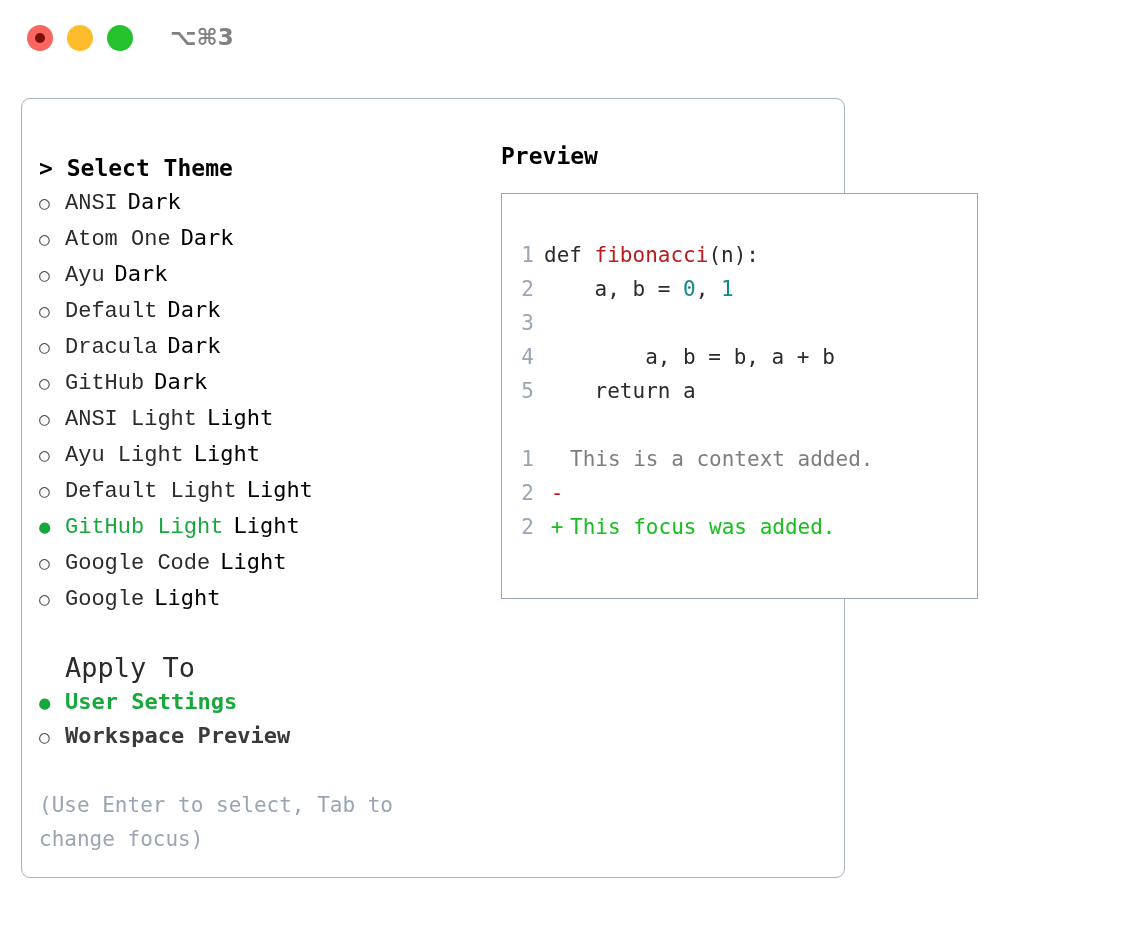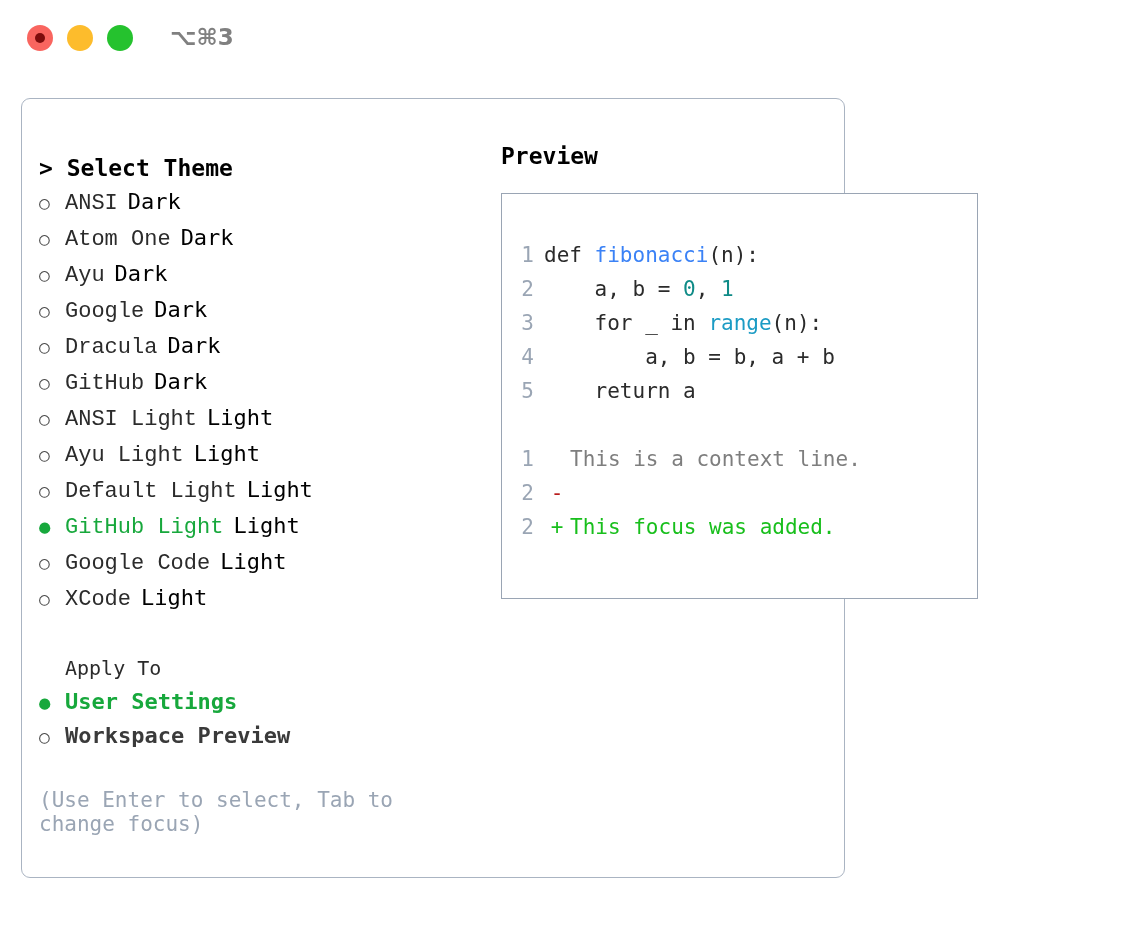--- a/index.html
+++ b/index.html
@@ -112,39 +112,39 @@
     line-height: 34px;
   }
   .bullet.sel { color: #17a83c; font-size: 19px; }
   .theme-name { color: #2b2b2b; font-family: Liberation Mono, monospace; }
   .theme-row.selected .theme-name { color: #17a83c; }
   .theme-kind { color: #000000; padding-left: 10px; }
 
   .apply-heading {
     margin-top: 34px;
     padding-left: 26px;
-    font-size: 20px;
+    font-size: 27px;
     color: #2b2b2b;
     line-height: 34px;
     white-space: pre;
   }
   .apply-row {
     display: flex;
     align-items: baseline;
     line-height: 34px;
     font-size: 22px;
     white-space: pre;
   }
   .apply-row .opt-label { color: #3a3a3a; font-weight: bold; }
   .apply-row.selected .opt-label { color: #17a83c; }
 
   .hint {
     margin-top: 34px;
     font-size: 21px;
-    line-height: 24px;
+    line-height: 34px;
     color: #9aa5b4;
     width: 400px;
   }
 
   
   .right-col {
     position: absolute;
     left: 479px;
     top: 40px;
     width: 490px;
@@ -166,21 +166,21 @@
   }
   .lnum {
     width: 42px;
     flex: 0 0 42px;
     text-align: right;
     padding-right: 10px;
     color: #9aa5b4;
     box-sizing: border-box;
   }
   .ctext { color: #2b2b2b; }
-  .tok-fn   { color: #3b82f6; }
+  .tok-fn   { color: #b91c1c; }
   .tok-num  { color: #0f8b87; }
   .tok-call { color: #1b9bc4; }
 
   .gap { height: 34px; }
 
   .diff-line { display: flex; font-size: 21px; line-height: 34px; white-space: pre; }
   .marker { width: 26px; flex: 0 0 26px; text-align: center; }
   .diff-ctx  { color: #7e7e7e; }
   .diff-del  { color: #b81b1b; }
   .diff-add  { color: #18bf1c; }
@@ -201,54 +201,54 @@
 
   <div class="panel">
 
     <div class="left-col">
       <div class="col-heading">&gt; Select Theme</div>
 
       <div class="theme-list" id="theme-list">
           <div class="theme-row"><span class="bullet">○</span><span class="theme-name">ANSI</span><span class="theme-kind">Dark</span></div>
           <div class="theme-row"><span class="bullet">○</span><span class="theme-name">Atom One</span><span class="theme-kind">Dark</span></div>
           <div class="theme-row"><span class="bullet">○</span><span class="theme-name">Ayu</span><span class="theme-kind">Dark</span></div>
-          <div class="theme-row"><span class="bullet">○</span><span class="theme-name">Google</span><span class="theme-kind">Dark</span></div>
+          <div class="theme-row"><span class="bullet">○</span><span class="theme-name">Default</span><span class="theme-kind">Dark</span></div>
           <div class="theme-row"><span class="bullet">○</span><span class="theme-name">Dracula</span><span class="theme-kind">Dark</span></div>
           <div class="theme-row"><span class="bullet">○</span><span class="theme-name">GitHub</span><span class="theme-kind">Dark</span></div>
           <div class="theme-row"><span class="bullet">○</span><span class="theme-name">ANSI Light</span><span class="theme-kind">Light</span></div>
           <div class="theme-row"><span class="bullet">○</span><span class="theme-name">Ayu Light</span><span class="theme-kind">Light</span></div>
           <div class="theme-row"><span class="bullet">○</span><span class="theme-name">Default Light</span><span class="theme-kind">Light</span></div>
           <div class="theme-row selected"><span class="bullet sel">●</span><span class="theme-name">GitHub Light</span><span class="theme-kind">Light</span></div>
           <div class="theme-row"><span class="bullet">○</span><span class="theme-name">Google Code</span><span class="theme-kind">Light</span></div>
-          <div class="theme-row"><span class="bullet">○</span><span class="theme-name">XCode</span><span class="theme-kind">Light</span></div>
+          <div class="theme-row"><span class="bullet">○</span><span class="theme-name">Google</span><span class="theme-kind">Light</span></div>
         </div>
 
       <div class="apply-heading">Apply To</div>
       <div id="apply-list">
           <div class="apply-row selected"><span class="bullet sel">●</span><span class="opt-label">User Settings</span></div>
           <div class="apply-row"><span class="bullet">○</span><span class="opt-label">Workspace Preview</span></div>
         </div>
 
       <div class="hint">(Use Enter to select, Tab to change focus)</div>
     </div>
 
     <div class="right-col">
       <div class="col-heading">Preview</div>
 
       <div class="preview-box">
         <div id="code-block">
             <div class="code-line"><span class="lnum">1</span><span><span class="ctext">def </span><span class="tok-fn">fibonacci</span><span class="ctext">(n):</span></span></div>
             <div class="code-line"><span class="lnum">2</span><span><span class="ctext">    a, b = </span><span class="tok-num">0</span><span class="ctext">, </span><span class="tok-num">1</span></span></div>
-            <div class="code-line"><span class="lnum">3</span><span><span class="ctext">    for _ in </span><span class="tok-call">range</span><span class="ctext">(n):</span></span></div>
+            <div class="code-line"><span class="lnum">3</span></div>
             <div class="code-line"><span class="lnum">4</span><span><span class="ctext">        a, b = b, a + b</span></span></div>
             <div class="code-line"><span class="lnum">5</span><span><span class="ctext">    return a</span></span></div>
           </div>
         <div class="gap"></div>
         <div id="diff-block">
-            <div class="diff-line"><span class="lnum">1</span><span class="marker diff-ctx"> </span><span class="diff-ctx">This is a context line.</span></div>
+            <div class="diff-line"><span class="lnum">1</span><span class="marker diff-ctx"> </span><span class="diff-ctx">This is a context added.</span></div>
             <div class="diff-line"><span class="lnum">2</span><span class="marker diff-del">-</span></div>
             <div class="diff-line"><span class="lnum">2</span><span class="marker diff-add">+</span><span class="diff-add">This focus was added.</span></div>
           </div>
       </div>
     </div>
 
   </div>
 </div>
 
 </body></html>

